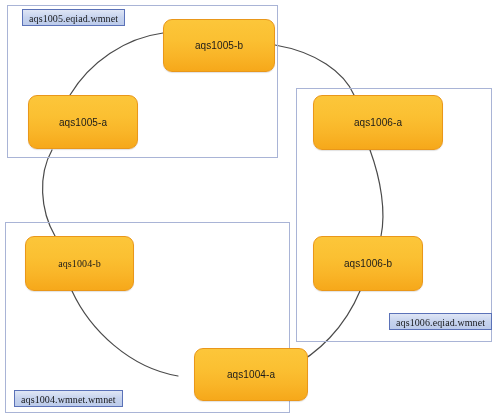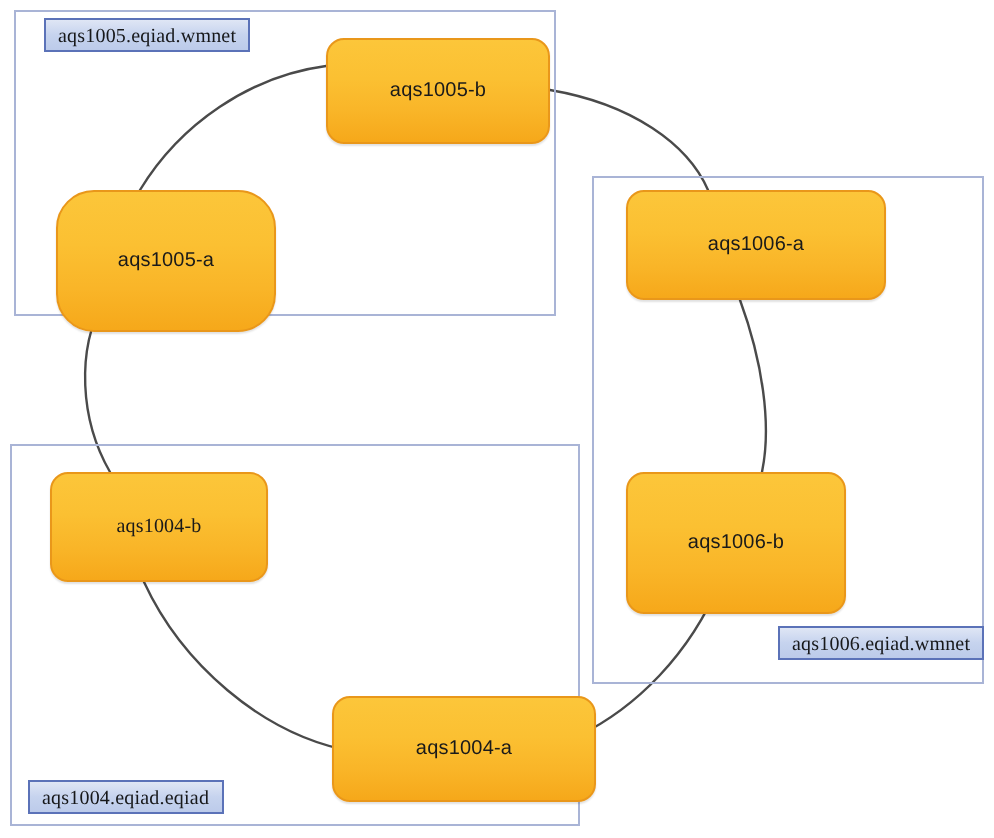--- a/index.html
+++ b/index.html
@@ -77,37 +77,37 @@
       <path d="M 178 376 C 130 368 90 330 72 291" fill="none" stroke="#4a4a4a" stroke-width="1.2" stroke-linecap="round"></path>
       <path d="M 55 236 C 40 210 38 175 52 150" fill="none" stroke="#4a4a4a" stroke-width="1.2" stroke-linecap="round"></path>
     </svg>
 
   <div id="groups-layer">
       <div class="group-box" style="left: 7px; top: 5px; width: 271px; height: 153px; border-color: rgb(169, 180, 214);"></div>
       <div class="group-label" style="left: 22px; top: 9px; height: 17px; border-color: rgb(91, 114, 184);">aqs1005.eqiad.wmnet</div>
       <div class="group-box" style="left: 296px; top: 88px; width: 196px; height: 254px; border-color: rgb(169, 180, 214);"></div>
       <div class="group-label" style="left: 376px; top: 313px; height: 17px; border-color: rgb(91, 114, 184); margin-left: 13px;">aqs1006.eqiad.wmnet</div>
       <div class="group-box" style="left: 5px; top: 222px; width: 285px; height: 191px; border-color: rgb(169, 180, 214);"></div>
-      <div class="group-label" style="left: 14px; top: 390px; height: 17px; border-color: rgb(91, 114, 184);">aqs1004.eqiad.eqiad</div>
+      <div class="group-label" style="left: 14px; top: 390px; height: 17px; border-color: rgb(91, 114, 184);">aqs1004.wmnet.wmnet</div>
     </div>
 
   <div id="nodes-layer">
       <div class="node-box" style="left: 163px; top: 19px; width: 112px; height: 53px; border-color: rgb(233, 151, 26);">
         <span class="node-label">aqs1005-b</span>
       </div>
-      <div class="node-box" style="left: 28px; top: 95px; width: 110px; height: 71px; border-color: rgb(233, 151, 26); border-radius: 19px;">
+      <div class="node-box" style="left: 28px; top: 95px; width: 110px; height: 54px; border-color: rgb(233, 151, 26);">
         <span class="node-label">aqs1005-a</span>
       </div>
       <div class="node-box" style="left: 313px; top: 95px; width: 130px; height: 55px; border-color: rgb(233, 151, 26);">
         <span class="node-label">aqs1006-a</span>
       </div>
-      <div class="node-box" style="left: 313px; top: 236px; width: 110px; height: 71px; border-color: rgb(233, 151, 26);">
+      <div class="node-box" style="left: 313px; top: 236px; width: 110px; height: 55px; border-color: rgb(233, 151, 26);">
         <span class="node-label">aqs1006-b</span>
       </div>
       <div class="node-box" style="left: 25px; top: 236px; width: 109px; height: 55px; border-color: rgb(233, 151, 26); font-family: Liberation Serif, serif;">
         <span class="node-label">aqs1004-b</span>
       </div>
-      <div class="node-box" style="left: 166px; top: 348px; width: 132px; height: 53px; border-color: rgb(233, 151, 26);">
+      <div class="node-box" style="left: 194px; top: 348px; width: 114px; height: 53px; border-color: rgb(233, 151, 26);">
         <span class="node-label">aqs1004-a</span>
       </div>
     </div>
 
 </div>
 
 </body></html>

